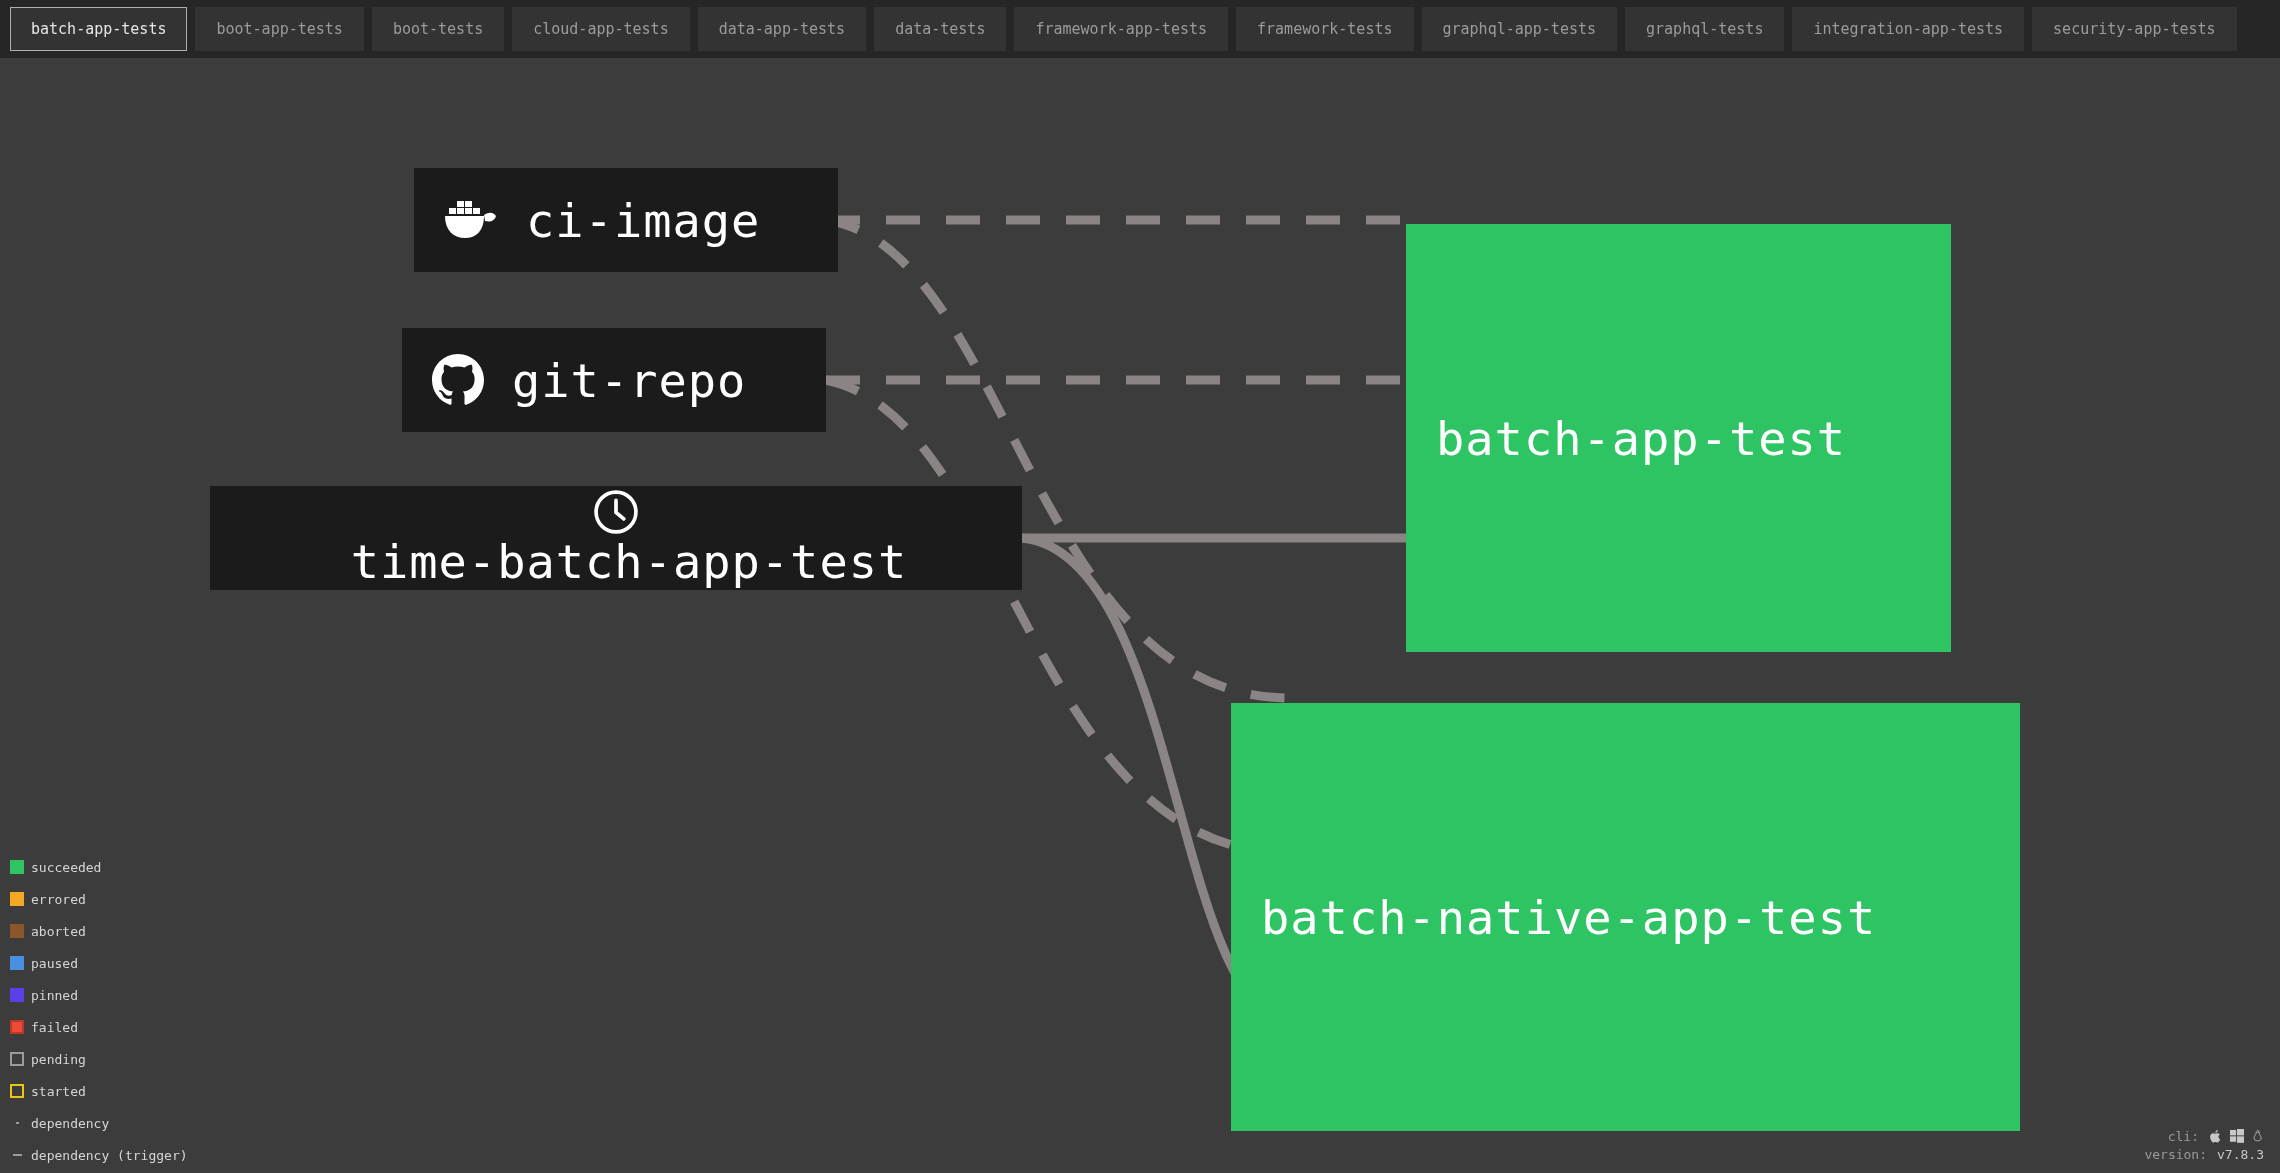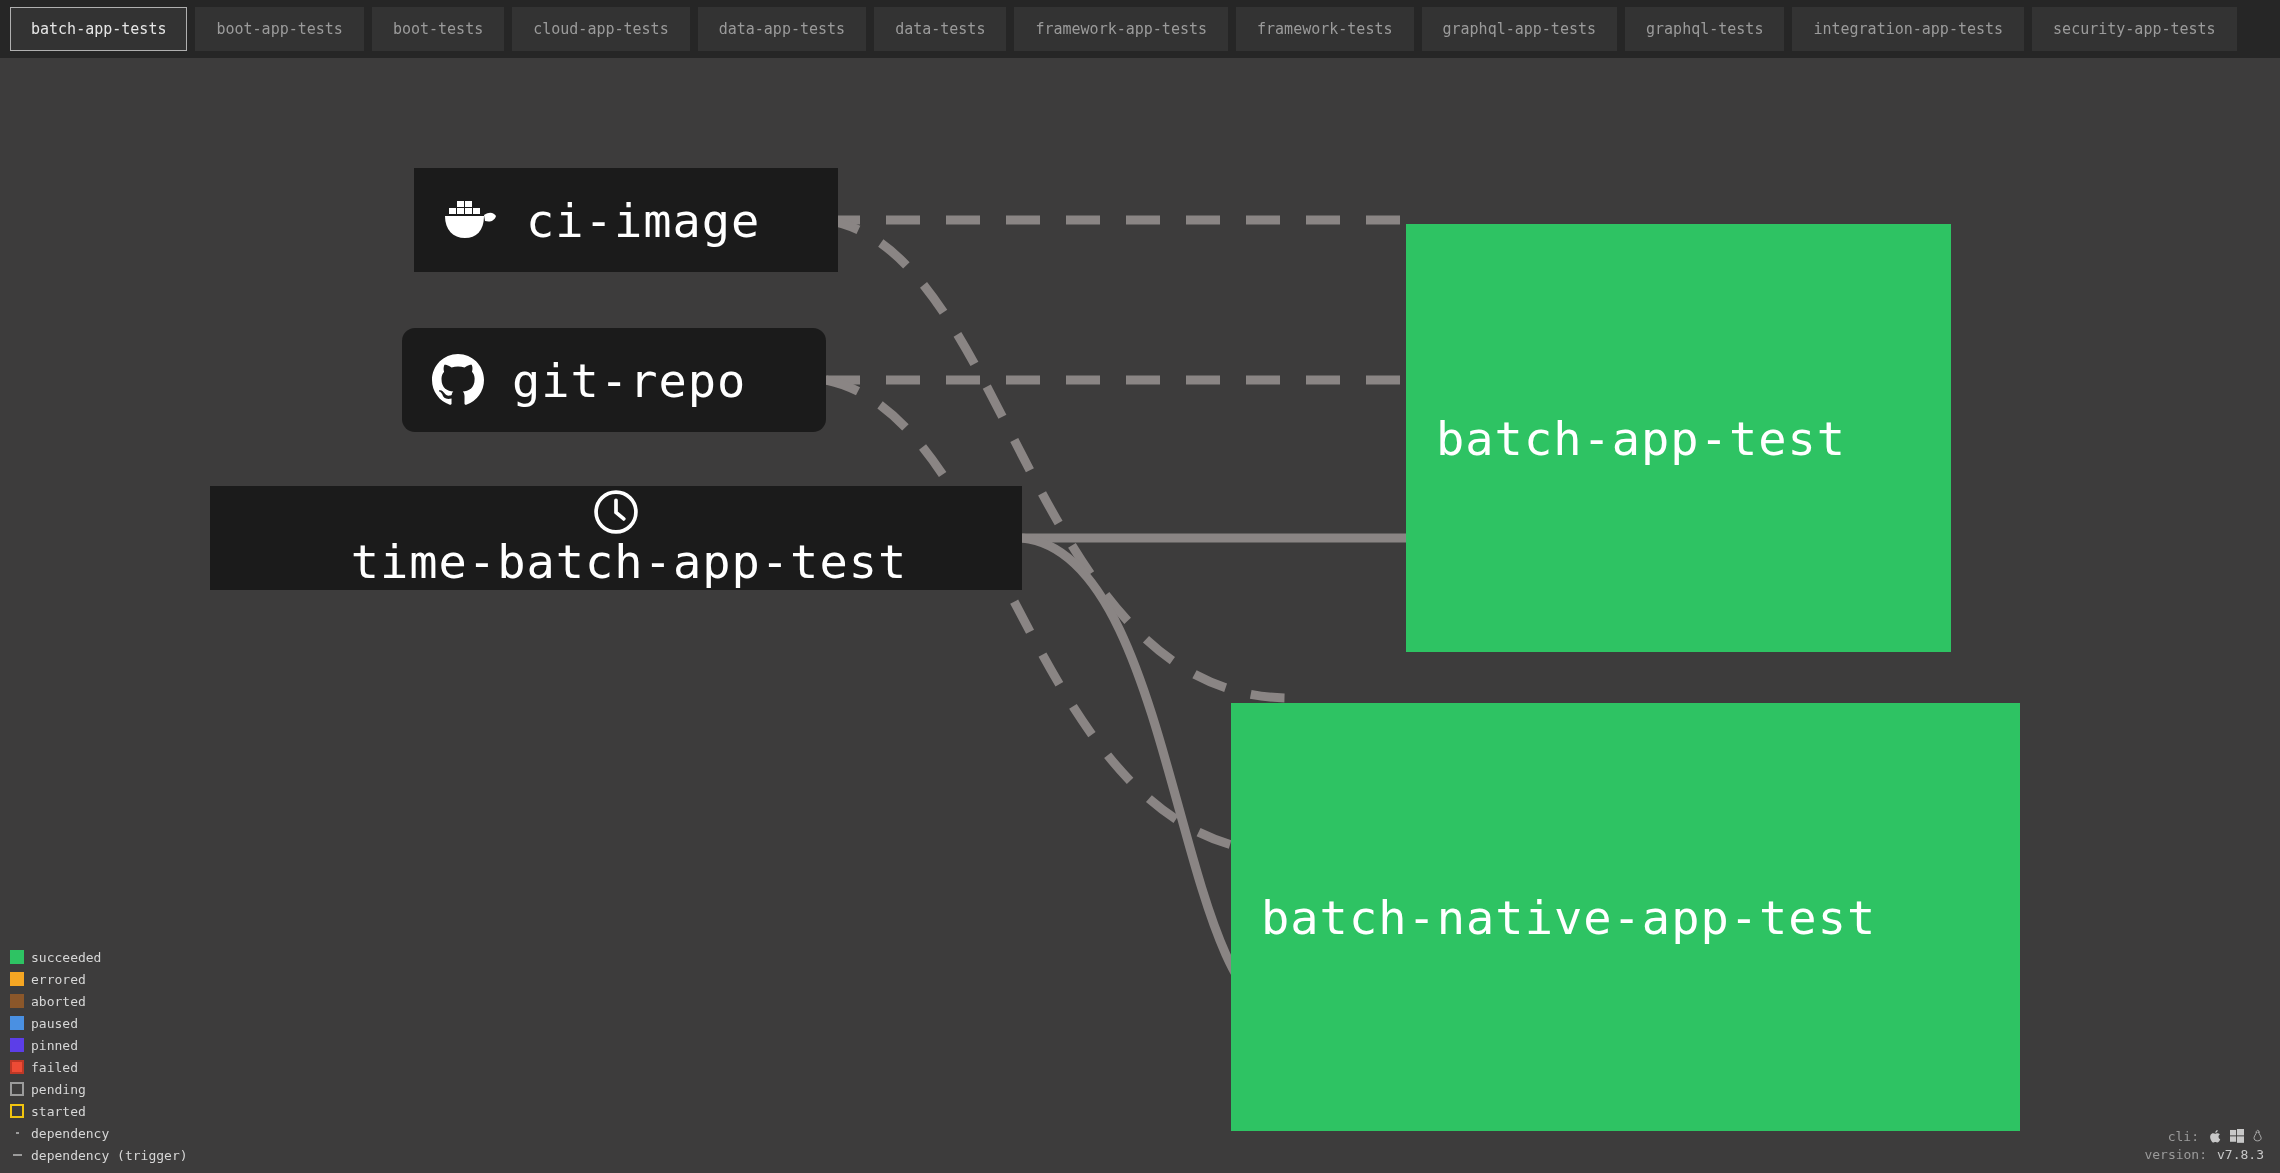--- a/index.html
+++ b/index.html
@@ -74,21 +74,21 @@
     line-height: 1;
     white-space: nowrap;
     padding-left: 30px;
     letter-spacing: 1px;
   }
 
   
   #legend {
     position: absolute; left: 10px; bottom: 8px;
     display: flex; flex-direction: column;
-    gap: 2px;
+    gap: 12px;
   }
   .lrow {
     display: flex; align-items: center;
     height: 20px;
   }
   .lswatch {
     width: 14px; height: 14px;
     margin-right: 7px;
     flex: 0 0 14px;
   }
@@ -162,21 +162,21 @@
           <rect x="13" y="11" width="7" height="6"></rect>
         <rect x="21" y="11" width="7" height="6"></rect>
           <rect x="29" y="11" width="7" height="6"></rect>
         <path d="M1 19 H40 C40 34 32 41 21 41 C9 41 1 33 1 19 Z"></path>
         <path d="M40 18 C46 14 50 16 52 19 C50 25 45 25 41 24 Z"></path>
       </svg>
     </span>
     <span class="nlabel">ci-image</span>
   </div>
 
-  <div class="node" style="left:402px; top:270px; width:424px; height:104px; padding-left:30px;border-radius:13px;">
+  <div class="node" style="left:402px; top:270px; width:424px; height:104px; padding-left:30px;">
     <span class="nicon" style="margin-right:28px;">
       <svg width="52" height="52" viewBox="0 0 16 16" fill="#ffffff">
         <path d="M8 0C3.58 0 0 3.58 0 8c0 3.54 2.29 6.53 5.47 7.59.4.07.55-.17.55-.38
                  0-.19-.01-.82-.01-1.49-2.01.37-2.53-.49-2.69-.94-.09-.23-.48-.94-.82-1.13
                  -.28-.15-.68-.52-.01-.53.63-.01 1.08.58 1.23.82.72 1.21 1.87.87 2.33.66
                  .07-.52.28-.87.51-1.07-1.78-.2-3.64-.89-3.64-3.95 0-.87.31-1.59.82-2.15
                  -.08-.2-.36-1.02.08-2.12 0 0 .67-.21 2.2.82a7.4 7.4 0 0 1 2-.27c.68 0 1.36.09 2 .27
                  1.53-1.04 2.2-.82 2.2-.82.44 1.1.16 1.92.08 2.12.51.56.82 1.27.82 2.15
                  0 3.07-1.87 3.75-3.65 3.95.29.25.54.73.54 1.48 0 1.07-.01 1.93-.01 2.2
                  0 .21.15.46.55.38A8.01 8.01 0 0 0 16 8c0-4.42-3.58-8-8-8z"></path>

